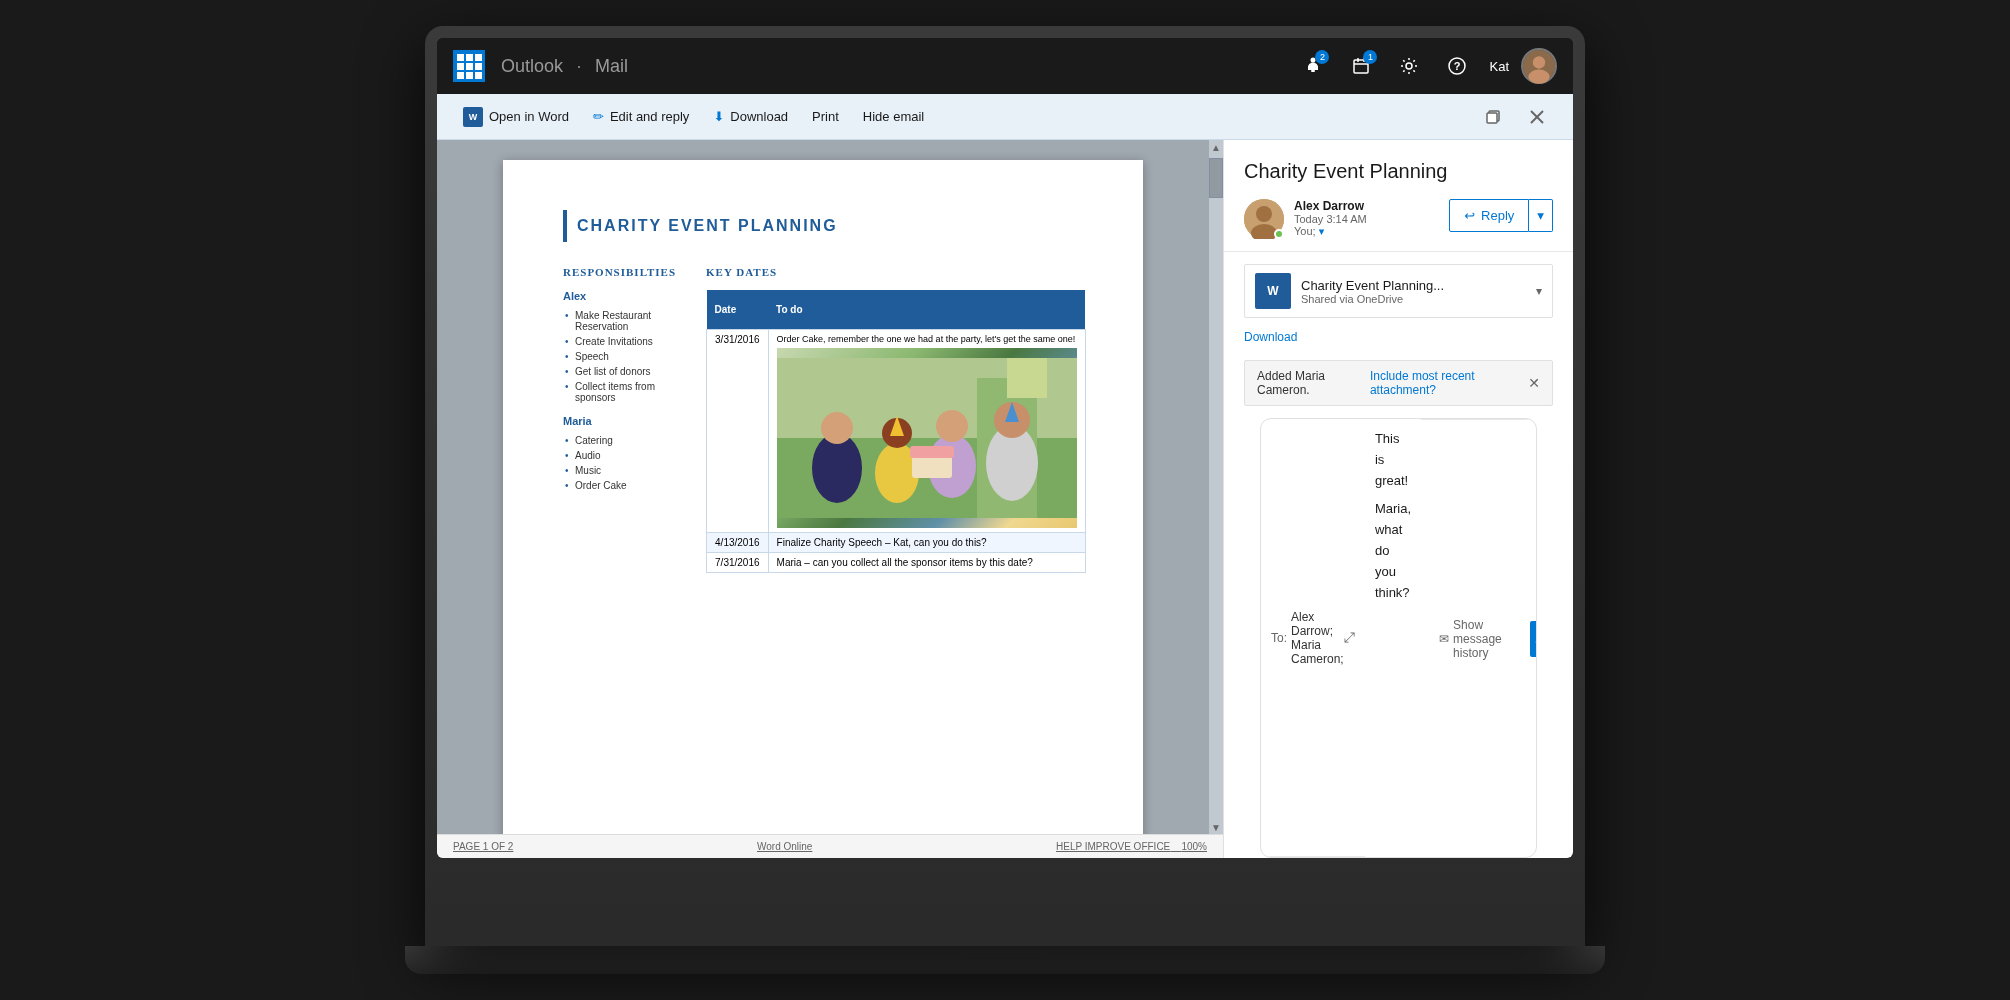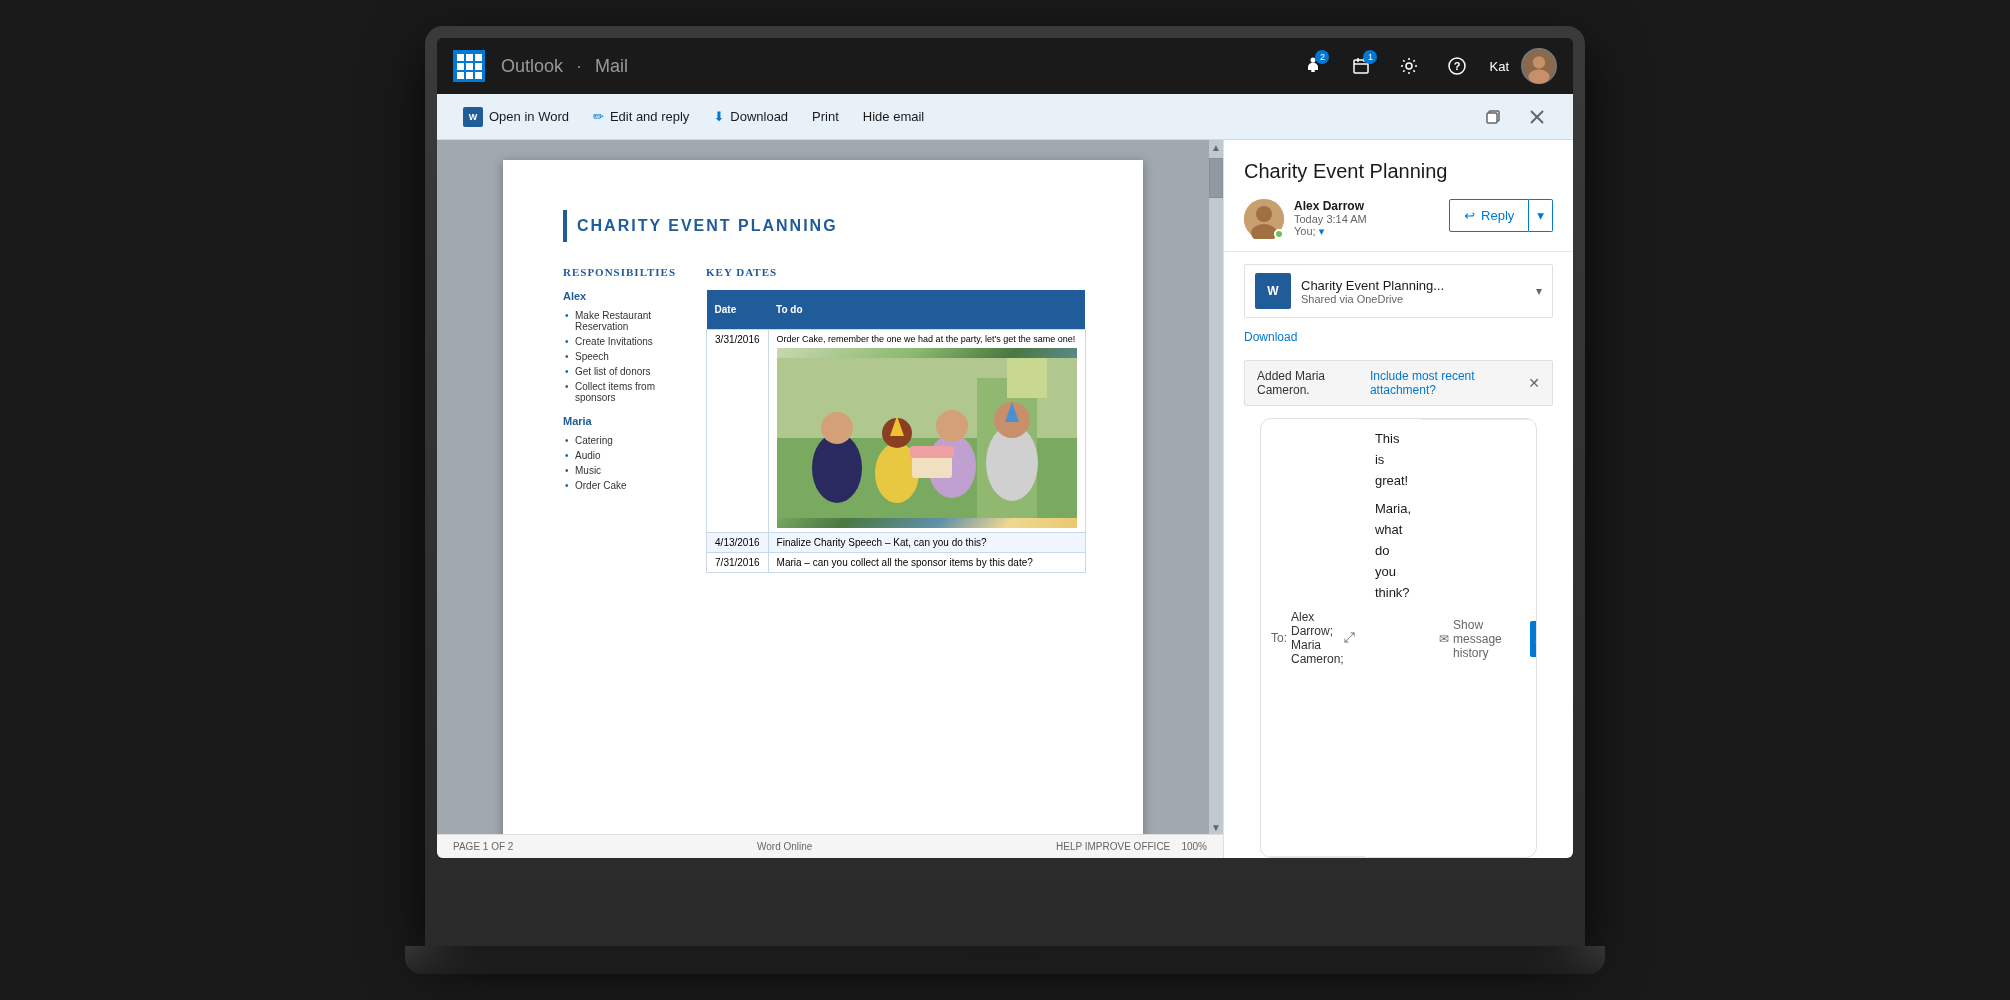--- a/index.html
+++ b/index.html
@@ -312,20 +312,21 @@
       height: 24px;
       background: #f5f5f5;
       border-top: 1px solid #ddd;
       display: flex;
       align-items: center;
       justify-content: space-between;
       padding: 0 16px;
       font-size: 10px;
       color: #666;
       flex-shrink: 0;
+      text-decoration: underline;
     }
 
     
     .email-panel {
       width: 350px;
       background: white;
       border-left: 1px solid #e0e0e0;
       display: flex;
       flex-direction: column;
       overflow: hidden;

